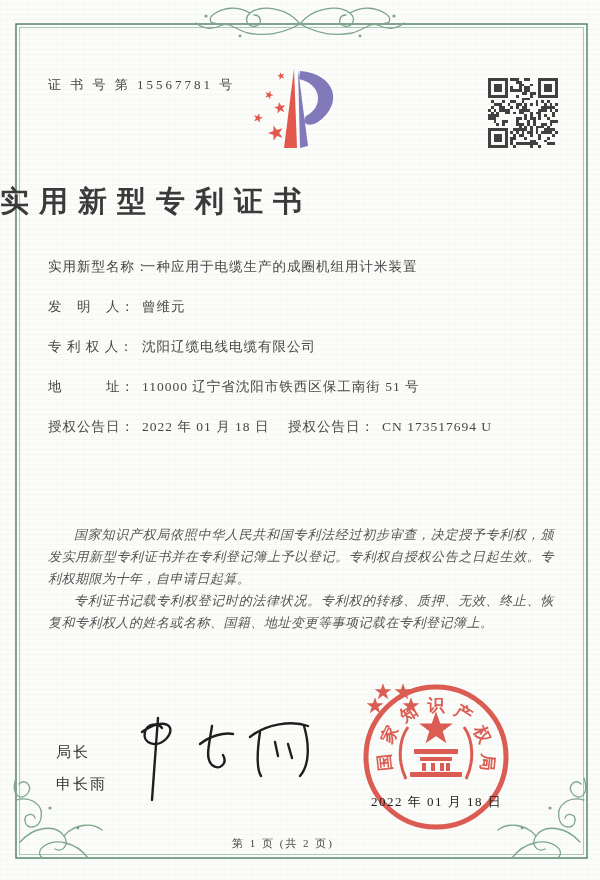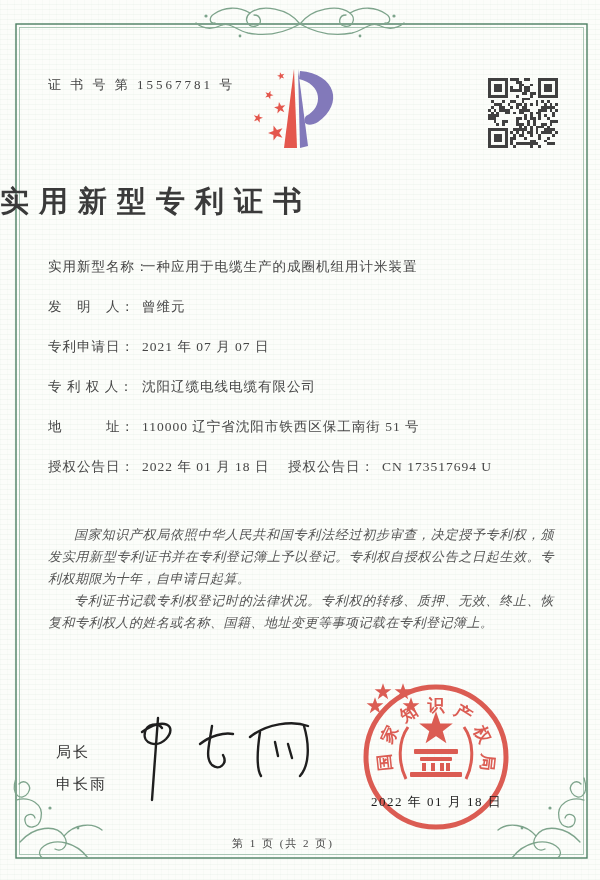--- a/index.html
+++ b/index.html
@@ -292,23 +292,20 @@
   <div class="abs title">实用新型专利证书</div>
 
   <div class="abs fields">
     <div class="frow">
       <span class="flabel">实用新型名称：</span><span>一种应用于电缆生产的成圈机组用计米装置</span>
     </div>
     <div class="frow">
       <span class="flabel">发　明　人：</span><span>曾维元</span>
     </div>
     <div class="frow">
-      <span class="flabel">专利申请日：</span><span>2021 年 07 月 07 日</span>
-    </div>
-    <div class="frow">
       <span class="flabel">专 利 权 人：</span><span>沈阳辽缆电线电缆有限公司</span>
     </div>
     <div class="frow">
       <span class="flabel">地　　　址：</span><span>110000 辽宁省沈阳市铁西区保工南街 51 号</span>
     </div>
     <div class="grant-row">
       <span>
         <span class="flabel">授权公告日：</span><span>2022 年 01 月 18 日</span>
       </span>
       <span class="grant-second">

